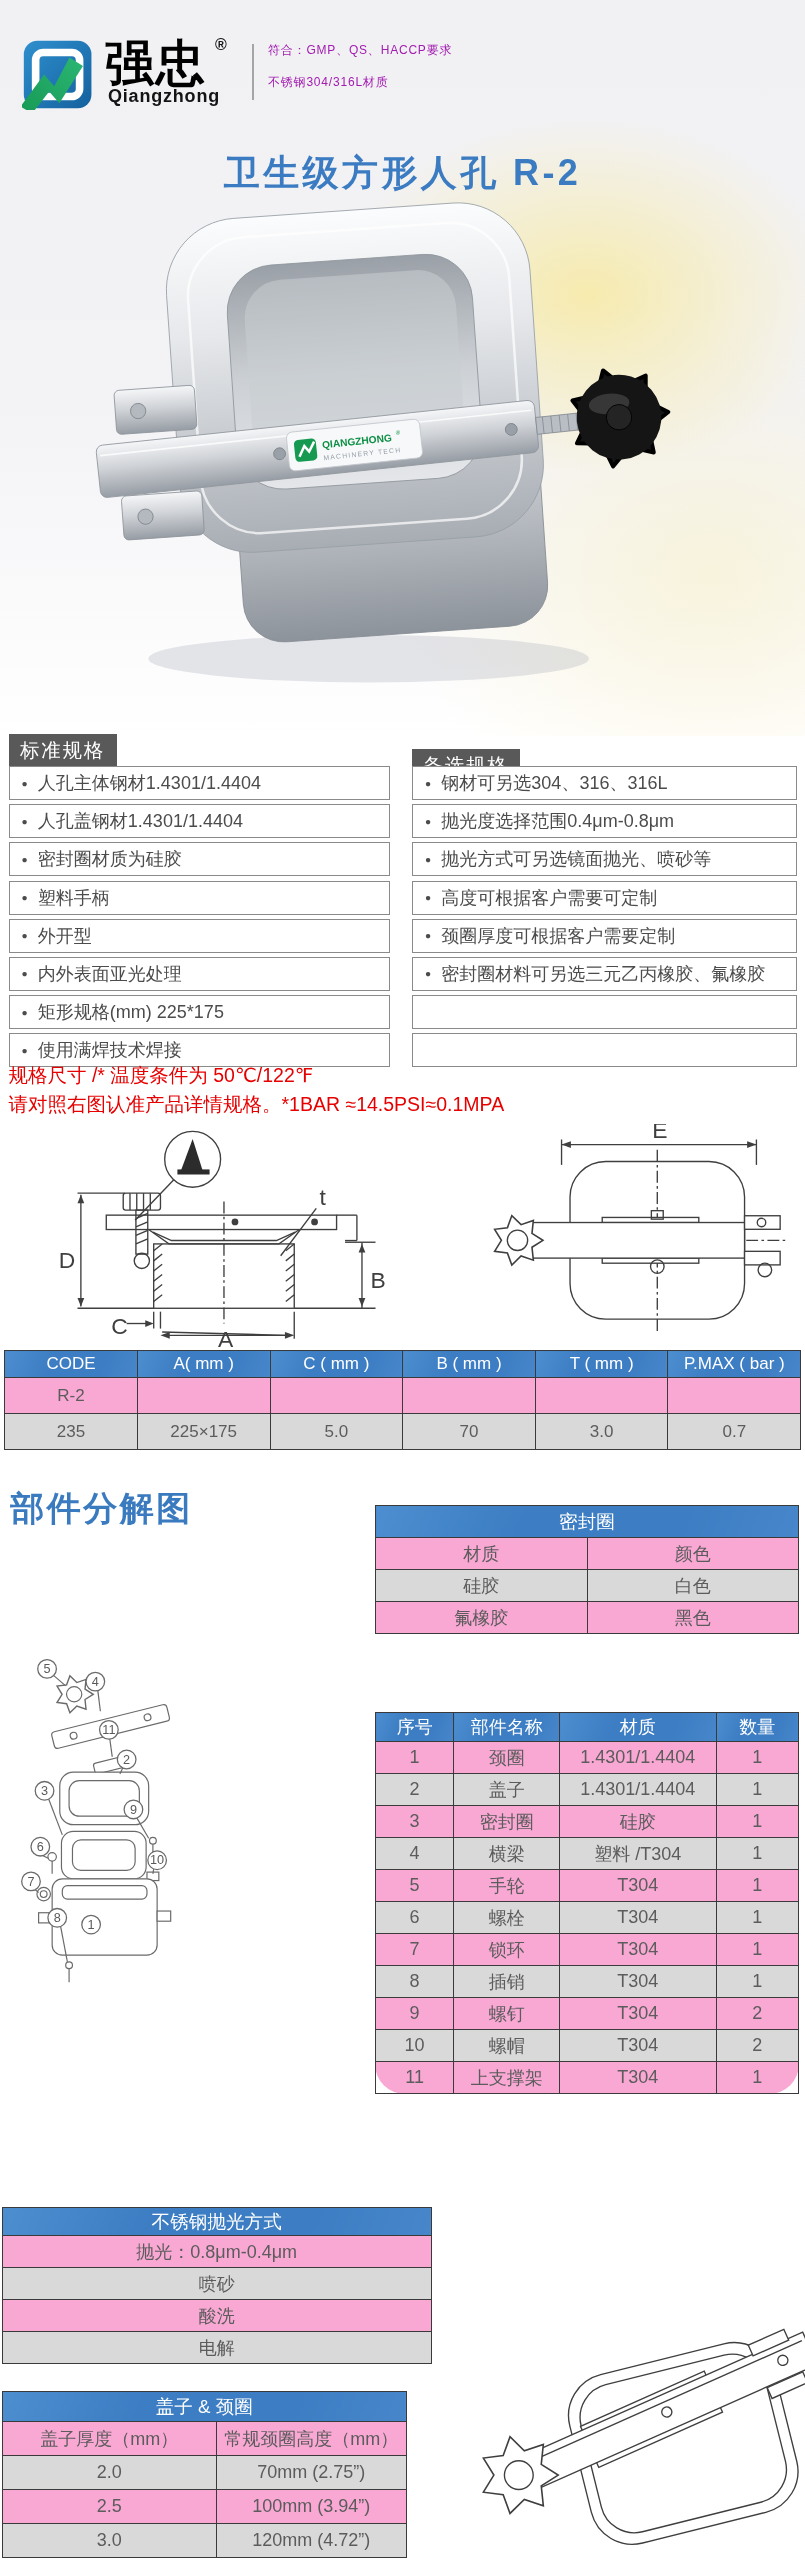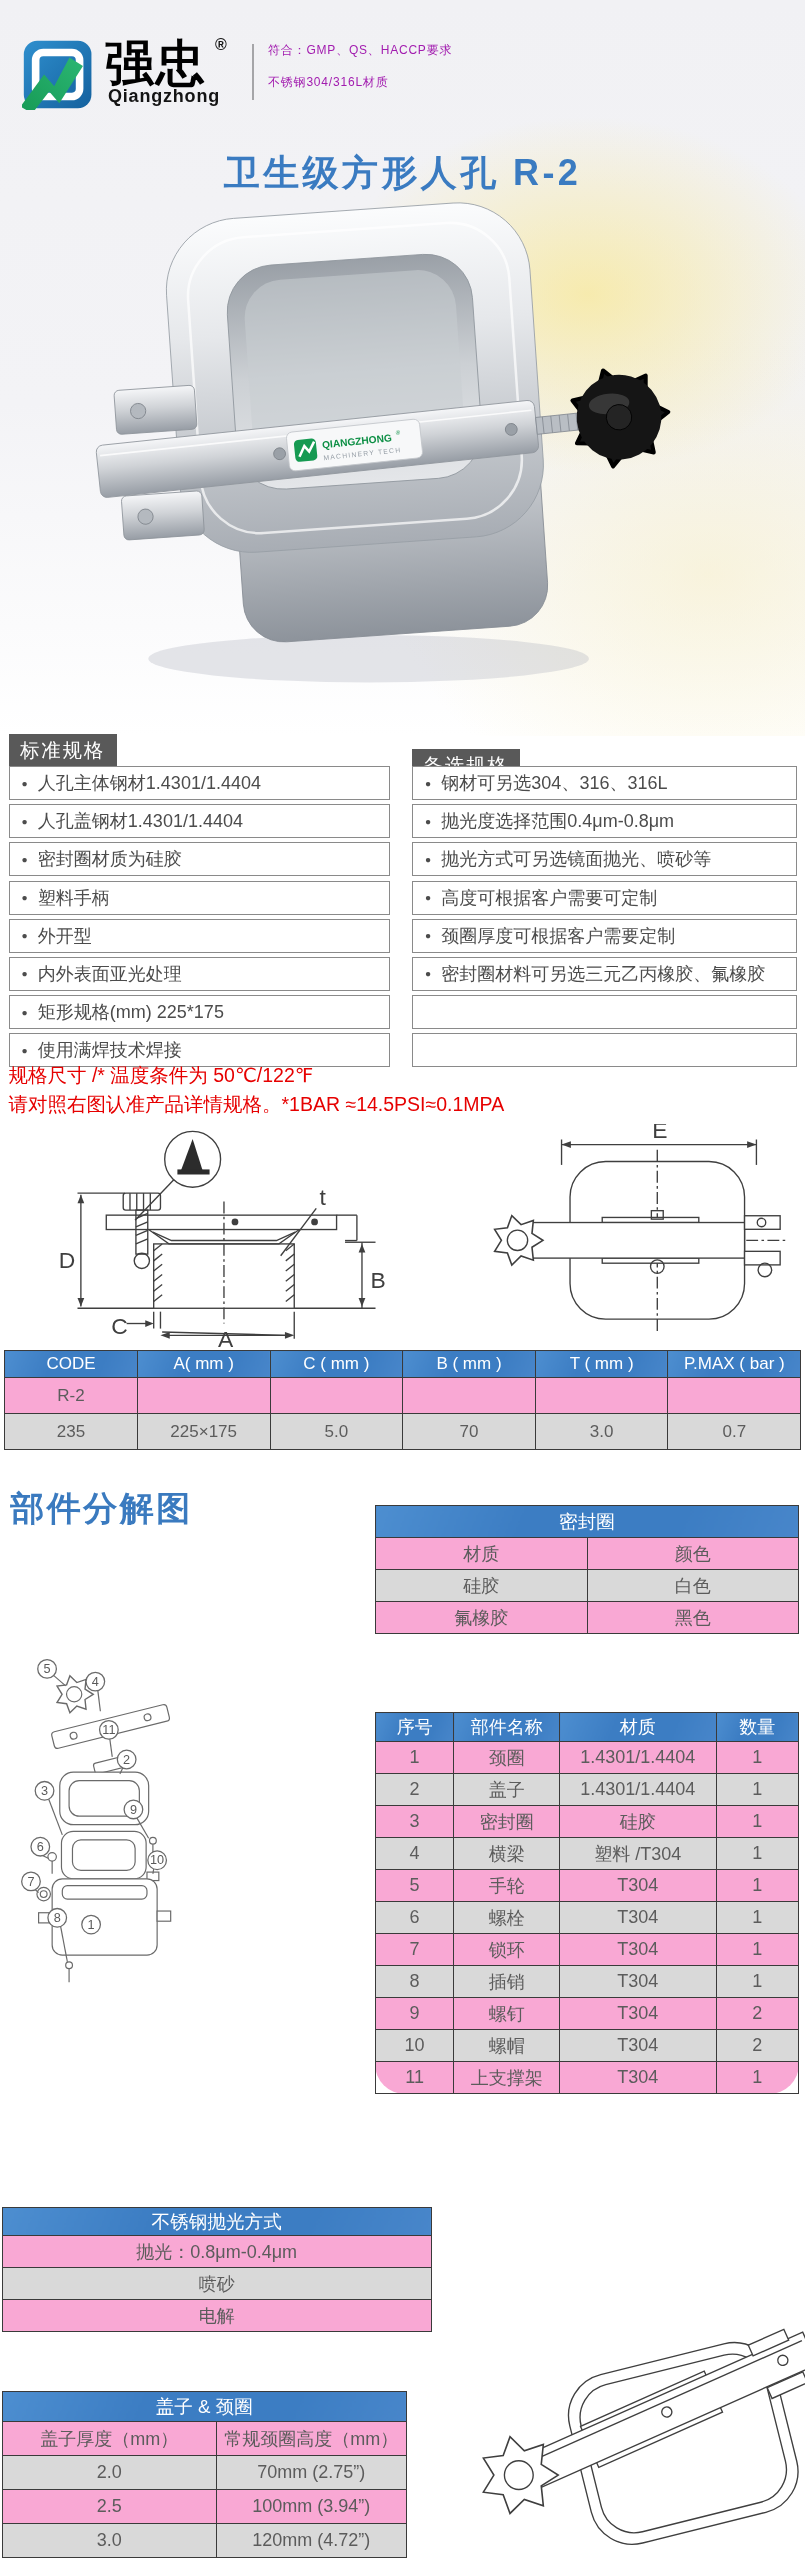--- a/index.html
+++ b/index.html
@@ -557,20 +557,23 @@
         </tr>
       </thead>
     <tbody id="polish-rows">
         <tr>
           <td>抛光：0.8μm-0.4μm</td>
         </tr>
         <tr>
           <td>喷砂</td>
         </tr>
         <tr>
+          <td>酸洗</td>
+        </tr>
+        <tr>
           <td>电解</td>
         </tr>
       </tbody>
   </table>
 
   <table class="dtable cover">
     <colgroup>
         <col style="width:53%">
         <col style="width:47%">
       </colgroup>

